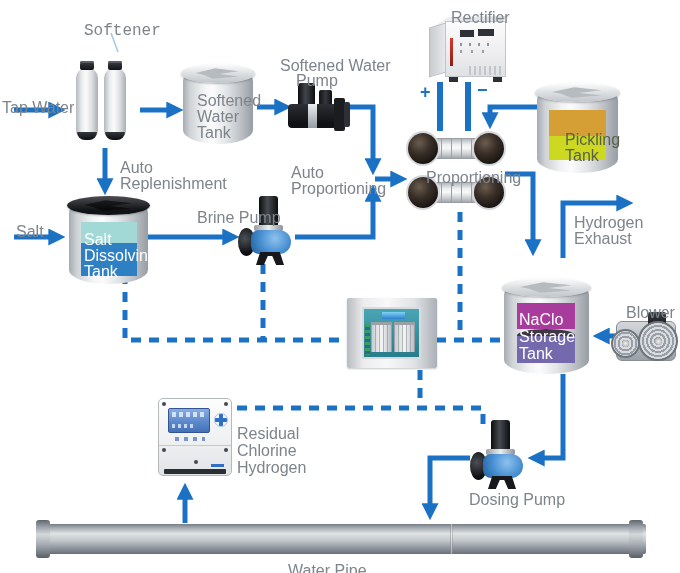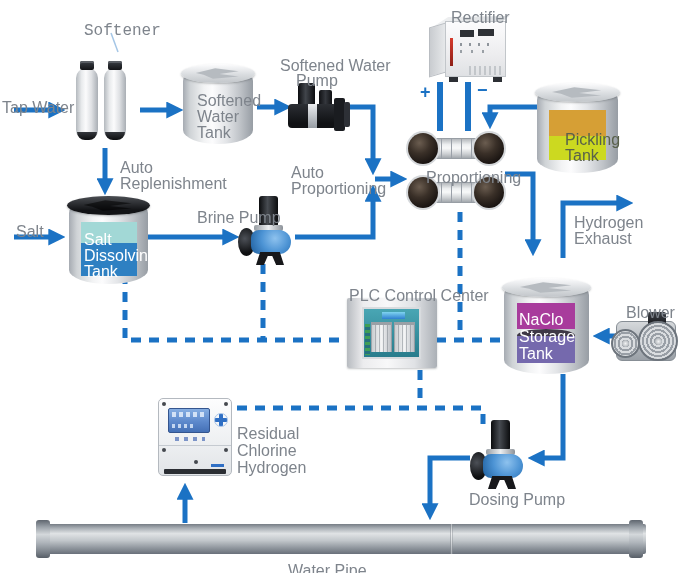--- a/index.html
+++ b/index.html
@@ -351,21 +351,20 @@
 
   <span class="lbl white" style="left:84px;top:224px;">Salt</span>
   <span class="lbl white" style="left:84px;top:240px;">Dissolving</span>
   <span class="lbl white" style="left:84px;top:256px;">Tank</span>
 
   <span class="lbl" style="left:197px;top:202px;">Brine Pump</span>
 
   <span class="lbl" style="left:291px;top:157px;">Auto</span>
   <span class="lbl" style="left:291px;top:173px;">Proportioning</span>
 
-  <span class="lbl" style="left:349px;top:280px;">PLC Control Center</span>
 
   <span class="lbl white" style="left:519px;top:304px;">NaClo</span>
   <span class="lbl white" style="left:519px;top:321px;">Storage</span>
   <span class="lbl white" style="left:519px;top:338px;">Tank</span>
 
   <span class="lbl" style="left:626px;top:297px;">Blower</span>
 
   <span class="lbl" style="left:237px;top:418px;">Residual</span>
   <span class="lbl" style="left:237px;top:435px;">Chlorine</span>
   <span class="lbl" style="left:237px;top:452px;">Hydrogen</span>

